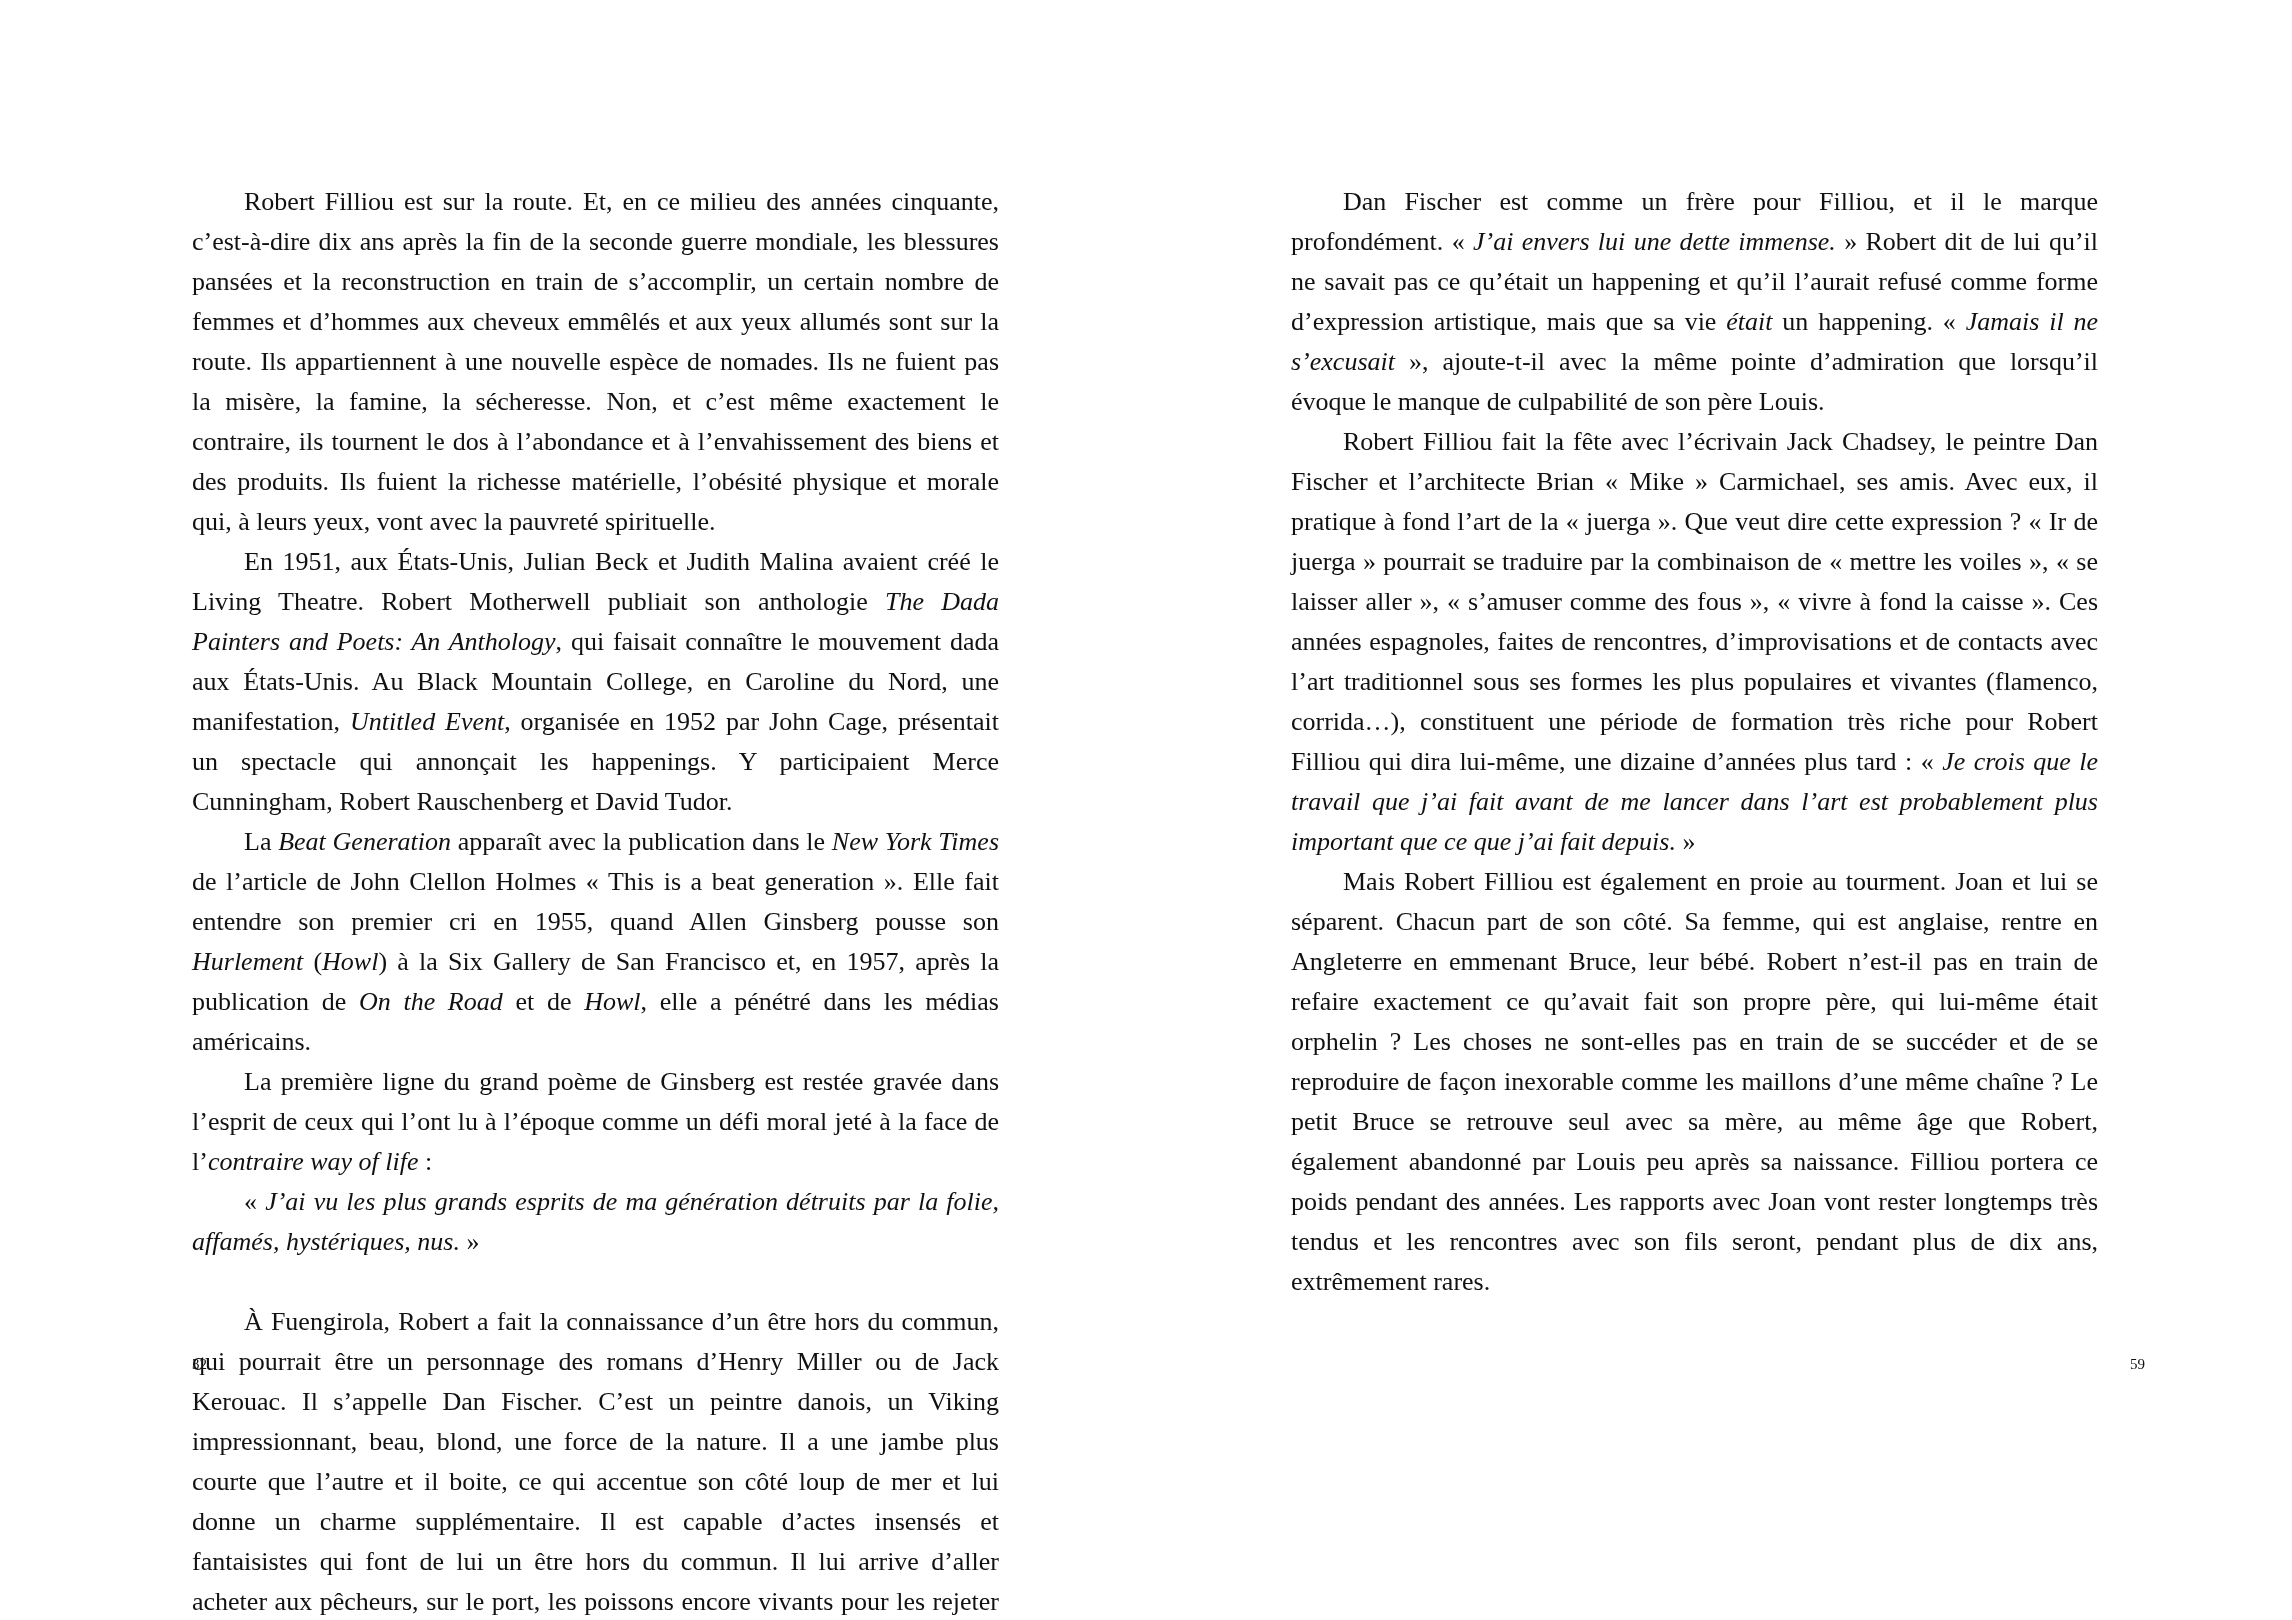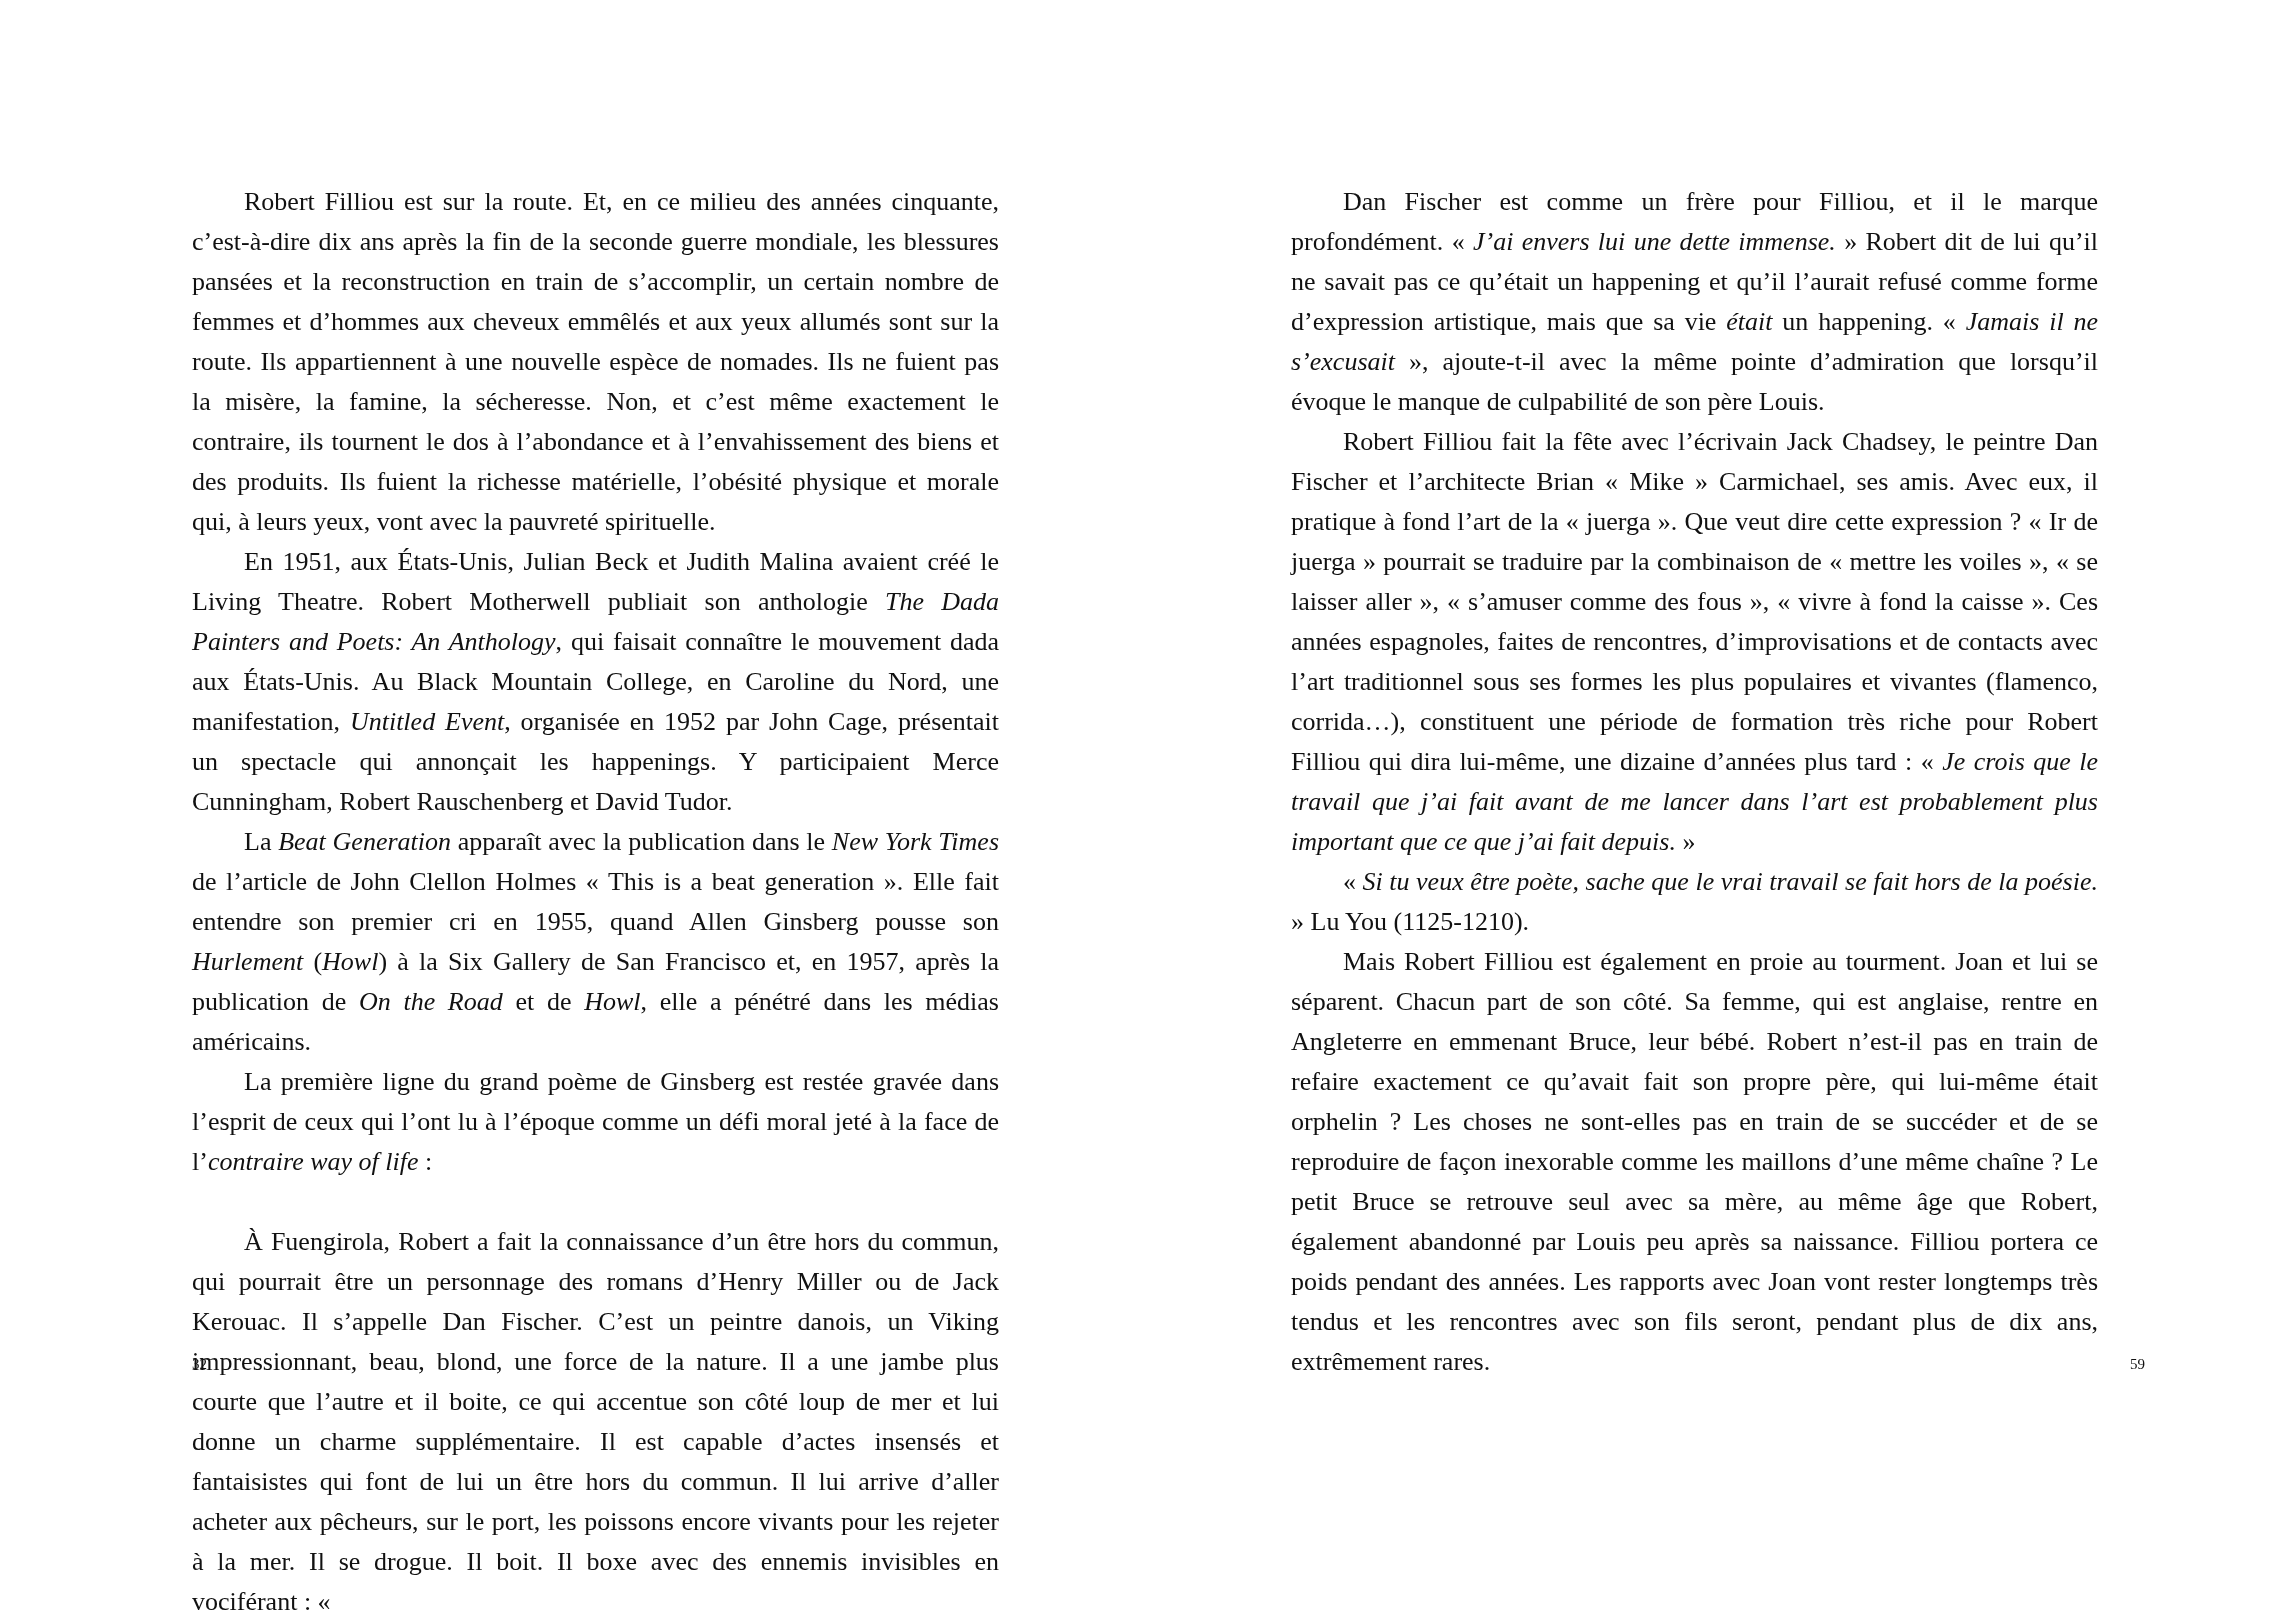--- a/index.html
+++ b/index.html
@@ -66,29 +66,29 @@
 <body>
 
 <div class="spread">
 
   <div class="page page-left">
     <div class="textblock" id="left-text">
         <p><span>Robert Filliou est sur la route. Et, en ce milieu des années cinquante, c’est-à-dire dix ans après la fin de la seconde guerre mondiale, les blessures pansées et la reconstruction en train de s’accomplir, un certain nombre de femmes et d’hommes aux cheveux emmêlés et aux yeux allumés sont sur la route. Ils appartiennent à une nouvelle espèce de nomades. Ils ne fuient pas la misère, la famine, la sécheresse. Non, et c’est même exactement le contraire, ils tournent le dos à l’abondance et à l’envahissement des biens et des produits. Ils fuient la richesse matérielle, l’obésité physique et morale qui, à leurs yeux, vont avec la pauvreté spirituelle.</span></p>
         <p><span>En 1951, aux États-Unis, Julian Beck et Judith Malina avaient créé le Living Theatre. Robert Motherwell publiait son anthologie </span><i>The Dada Painters and Poets: An Anthology</i><span>, qui faisait connaître le mouvement dada aux États-Unis. Au Black Mountain College, en Caroline du Nord, une manifestation, </span><i>Untitled Event</i><span>, organisée en 1952 par John Cage, présentait un spectacle qui annonçait les happenings. Y participaient Merce Cunningham, Robert Rauschenberg et David Tudor.</span></p>
         <p><span>La </span><i>Beat Generation</i><span> apparaît avec la publication dans le </span><i>New York Times</i><span> de l’article de John Clellon Holmes « This is a beat generation ». Elle fait entendre son premier cri en 1955, quand Allen Ginsberg pousse son </span><i>Hurlement</i><span> (</span><i>Howl</i><span>) à la Six Gallery de San Francisco et, en 1957, après la publication de </span><i>On the Road</i><span> et de </span><i>Howl</i><span>, elle a pénétré dans les médias américains.</span></p>
         <p><span>La première ligne du grand poème de Ginsberg est restée gravée dans l’esprit de ceux qui l’ont lu à l’époque comme un défi moral jeté à la face de l’</span><i>contraire way of life</i><span> :</span></p>
+        <p><span>« </span><i>J’ai vu les plus grands esprits de ma génération détruits par la folie, affamés, hystériques, nus.</i><span> »</span></p>
         <p class="gap"><span>À Fuengirola, Robert a fait la connaissance d’un être hors du commun, qui pourrait être un personnage des romans d’Henry Miller ou de Jack Kerouac. Il s’appelle Dan Fischer. C’est un peintre danois, un Viking impressionnant, beau, blond, une force de la nature. Il a une jambe plus courte que l’autre et il boite, ce qui accentue son côté loup de mer et lui donne un charme supplémentaire. Il est capable d’actes insensés et fantaisistes qui font de lui un être hors du commun. Il lui arrive d’aller acheter aux pêcheurs, sur le port, les poissons encore vivants pour les rejeter à la mer. Il se drogue. Il boit. Il boxe avec des ennemis invisibles en vociférant : « </span></p>
       </div>
     <div class="folio">32</div>
   </div>
 
   <div class="page page-right">
     <div class="textblock" id="right-text">
         <p><span>Dan Fischer est comme un frère pour Filliou, et il le marque profondément. « </span><i>J’ai envers lui une dette immense.</i><span> » Robert dit de lui qu’il ne savait pas ce qu’était un happening et qu’il l’aurait refusé comme forme d’expression artistique, mais que sa vie </span><i>était</i><span> un happening. « </span><i>Jamais il ne s’excusait</i><span> », ajoute-t-il avec la même pointe d’admiration que lorsqu’il évoque le manque de culpabilité de son père Louis.</span></p>
         <p><span>Robert Filliou fait la fête avec l’écrivain Jack Chadsey, le peintre Dan Fischer et l’architecte Brian « Mike » Carmichael, ses amis. Avec eux, il pratique à fond l’art de la « juerga ». Que veut dire cette expression ? « Ir de juerga » pourrait se traduire par la combinaison de « mettre les voiles », « se laisser aller », « s’amuser comme des fous », « vivre à fond la caisse ». Ces années espagnoles, faites de rencontres, d’improvisations et de contacts avec l’art traditionnel sous ses formes les plus populaires et vivantes (flamenco, corrida…), constituent une période de formation très riche pour Robert Filliou qui dira lui-même, une dizaine d’années plus tard : « </span><i>Je crois que le travail que j’ai fait avant de me lancer dans l’art est probablement plus important que ce que j’ai fait depuis.</i><span> »</span></p>
-        <p><span>« </span><i>Si tu veux être poète, sache que le vrai travail se fait hors de la poésie.</i><span> » Lu You (1125-1210).</span></p>
         <p><span>Mais Robert Filliou est également en proie au tourment. Joan et lui se séparent. Chacun part de son côté. Sa femme, qui est anglaise, rentre en Angleterre en emmenant Bruce, leur bébé. Robert n’est-il pas en train de refaire exactement ce qu’avait fait son propre père, qui lui-même était orphelin ? Les choses ne sont-elles pas en train de se succéder et de se reproduire de façon inexorable comme les maillons d’une même chaîne ? Le petit Bruce se retrouve seul avec sa mère, au même âge que Robert, également abandonné par Louis peu après sa naissance. Filliou portera ce poids pendant des années. Les rapports avec Joan vont rester longtemps très tendus et les rencontres avec son fils seront, pendant plus de dix ans, extrêmement rares.</span></p>
       </div>
     <div class="folio">59</div>
   </div>
 
 </div>
 
 
 </body></html>

